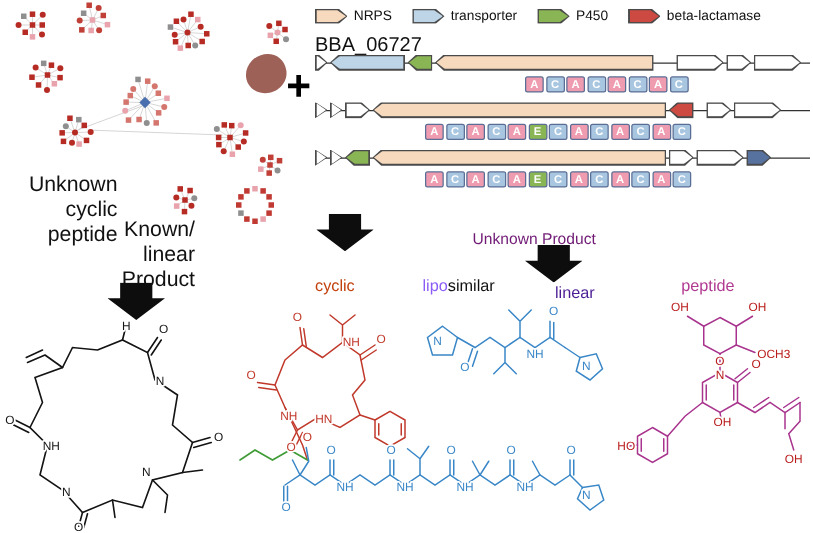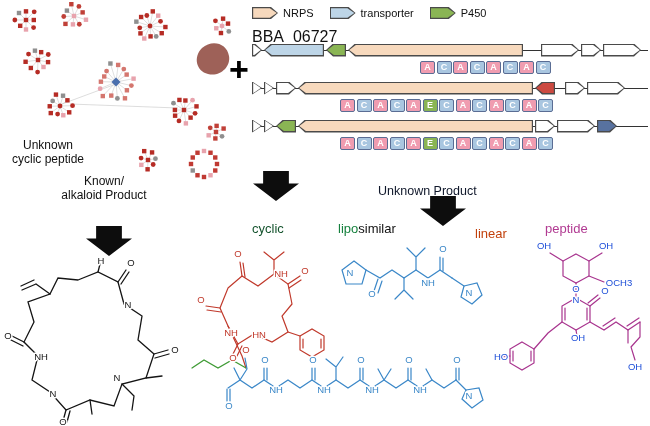--- a/index.html
+++ b/index.html
@@ -1,21 +1,21 @@
 <!DOCTYPE html>
 <html><head>
 <meta charset="utf-8">
 <style>
   html,body{margin:0;padding:0}
   body{width:650px;height:426px;position:relative;background:#fff;color:#111;
        font-family:"Liberation Sans",sans-serif;overflow:hidden}
   .abs{position:absolute}
 
   
-  .net-label{position:absolute;font-size:12px;line-height:1.18;text-align:center;
+  .net-label{position:absolute;font-size:17px;line-height:1.18;text-align:right;
              white-space:pre-line;color:#111}
   .plus{position:absolute;font-size:34px;font-weight:900;color:#000;line-height:1}
 
   
   .right-panel{position:absolute;left:252px;top:4px;width:396px}
   .legend-row{display:flex;gap:16px;align-items:center;height:18px}
   .legend-item{display:flex;align-items:center;gap:5px;font-size:11px}
   .legend-item .gene{width:26px;height:12px}
   .cluster{margin-top:6px}
   .cluster-name{font-size:16px;height:13px}
@@ -33,30 +33,30 @@
   .size-xl{width:175px}.size-xxl{width:235px}.size-g1{width:6px}.size-g2{width:14px}
   .domain-row{display:flex;gap:1.5px;margin-top:3px}
   .dr-1{margin-left:168px}.dr-2{margin-left:88px}
   .dom{width:15px;height:13px;line-height:11px;font-size:9px;font-weight:bold;color:#fff;
        text-align:center;border:1px solid #5a6d94;border-radius:2px;box-sizing:border-box}
   .v-A{background:#f09cb0}.v-C{background:#a9c6e0}.v-E{background:#8ab554}
 
   
   .down-arrow{position:absolute;width:46px;height:30px;background:#0d0d0d;
               clip-path:polygon(22% 0,78% 0,78% 42%,100% 42%,50% 100%,0 42%,22% 42%)}
-  .unknown-product{position:absolute;font-size:12.5px;color:#0f172a}
+  .unknown-product{position:absolute;font-size:12.5px;color:#701a75}
   .plabel{position:absolute;font-size:13px}
 
   
   .structure{position:absolute}
   .structure svg{display:block}
   .atom{font-family:"Liberation Sans",sans-serif;font-size:9.5px;
         paint-order:stroke;stroke:#fff;stroke-width:2.8px;stroke-linejoin:round;
         fill:currentColor}
-  .s-black{color:#141414}.s-red{color:#c0392b}.s-blue{color:#3a87c8}.s-mag{color:#1d4ed8}
+  .s-black{color:#141414}.s-red{color:#c0392b}.s-blue{color:#3a87c8}.s-mag{color:#b91c1c}
 </style>
 </head>
 <body>
 
 <div class="abs" style="left:0;top:0;width:248px;height:210px">
   <svg width="248" height="210" viewBox="0 0 248 210">
     <line x1="70" y1="104" x2="178" y2="108" stroke="#cfcfcf" stroke-width="0.7"></line>
     <line x1="116" y1="84" x2="62" y2="104" stroke="#cfcfcf" stroke-width="0.7"></line>
     <g id="net-g">
         <line x1="26" y1="20" x2="33.8" y2="20" stroke="#c9c9c9" stroke-width="0.6"></line>
@@ -269,41 +269,45 @@
         <rect x="201.79819325500486" y="148.80000012555107" width="4.4" height="4.4" fill="#e8a3ad"></rect>
         <rect x="208.2982613813185" y="150.54066613781862" width="4.4" height="4.4" fill="#c03a33"></rect>
         <rect x="213.05722596483355" y="155.29808769847844" width="4.4" height="4.4" fill="#c03a33"></rect>
       </g>
     <path d="M202,48 c10,-9 25,-5 27,8 c2,11 -9,21 -21,18 c-12,-3 -15,-17 -6,-26 z" fill="#96544a" opacity="0.92"></path>
     <rect x="-3.2" y="-3.2" width="6.4" height="6.4" transform="translate(116,82) rotate(45)" fill="#4a6fae"></rect>
   </svg>
   <div class="net-label" style="left:2px;top:138px;width:92px">Unknown
 cyclic peptide</div>
   <div class="net-label" style="left:52px;top:174px;width:104px">Known/
-alkaloid Product</div>
+linear Product</div>
 </div>
 
 <div class="plus" style="left:229px;top:52px">+</div>
 
 <div class="right-panel">
 
   <div class="legend-row">
 
   <div class="legend-item label-NRPS type-nrps dir-right size-leg">
       <div class="gene"></div>
       <span>NRPS</span>
     </div>
       <div class="legend-item label-transporter type-transporter dir-right size-leg">
       <div class="gene"></div>
       <span>transporter</span>
     </div>
       <div class="legend-item label-P450 type-p450 dir-right size-leg">
       <div class="gene"></div>
       <span>P450</span>
     </div>
+      <div class="legend-item label-beta-lactamase type-blac dir-right size-leg">
+      <div class="gene"></div>
+      <span>beta-lactamase</span>
+    </div>
     </div>
 
   <div class="cluster">
     <div class="cluster-name">BBA_06727</div>
     <div class="gene-track">
 
     <div class="gene type-other dir-right size-xs"></div>
         <div class="gene type-transporter dir-left size-l"></div>
         <div class="gene type-p450 dir-left size-s"></div>
         <div class="gene type-nrps dir-left size-xl"></div>
@@ -383,25 +387,25 @@
         <div class="dom v-C">C</div>
       </div>
   </div>
 </div>
 
 <div class="down-arrow" style="left:253px;top:171px"></div>
 <div class="unknown-product" style="left:378px;top:184px">Unknown Product</div>
 <div class="down-arrow" style="left:420px;top:196px"></div>
 <div class="down-arrow" style="left:86px;top:226px"></div>
 
-<div class="plabel" style="left:252px;top:221px;color:#14532d">cyclic</div>
+<div class="plabel" style="left:252px;top:221px;color:#c2410c">cyclic</div>
 <div class="plabel" style="left:338px;top:221px">
-  <span style="color:#15803d">lipo</span><span style="color:#111">similar</span>
-</div>
-<div class="plabel" style="left:475px;top:226px;color:#c2410c">linear</div>
+  <span style="color:#8b5cf6">lipo</span><span style="color:#111">similar</span>
+</div>
+<div class="plabel" style="left:444px;top:226px;color:#4c1d95">linear</div>
 <div class="plabel" style="left:545px;top:221px;color:#b13a92">peptide</div>
 
 <div class="structure s-black" style="left:0;top:250px">
 <svg width="190" height="176" viewBox="0 0 190 176">
   <g fill="none" stroke="#141414" stroke-width="1.3" stroke-linecap="round">
     <path d="M78,30 L98,22 L118,32 L124,54 L142,66 L138,90 L154,104 L146,128 L122,134 L114,156 L90,150 L66,160 L50,142 L32,130 L38,106 L24,92 L34,72 L28,52 L50,44 L58,28 Z"></path>
     <path d="M50,44 L36,34 M36,34 L22,40 M34,30 L21,36"></path>
     <path d="M98,22 L100,14"></path>
     <path d="M118,32 L126,20 M121,34 L129,22"></path>
     <path d="M154,104 L168,100 M155,108 L169,104"></path>

